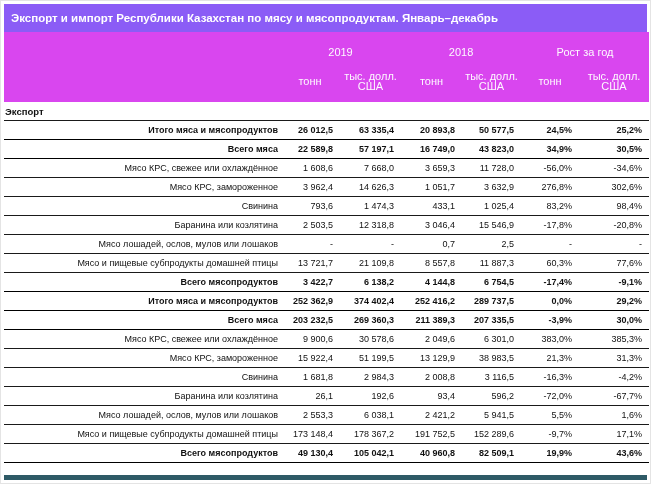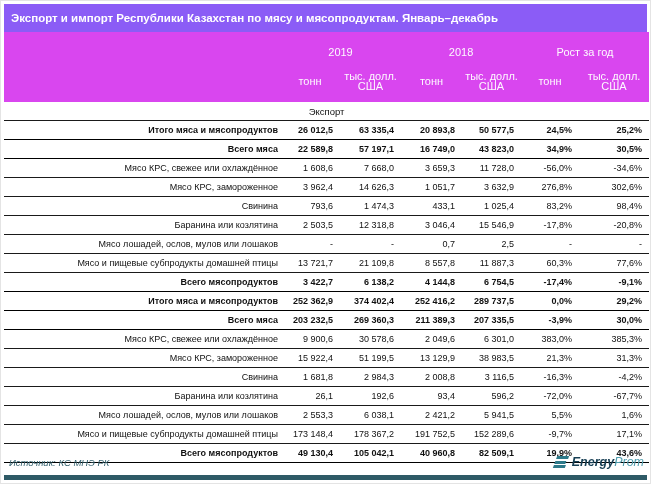--- a/index.html
+++ b/index.html
@@ -32,21 +32,21 @@
   .head-table { background:#d946ef; color:rgba(255,255,255,0.96); }
   .head-table td { padding:0; text-align:center; vertical-align:middle; }
   .head-table .year-row td { height:27px; font-size:11px; padding-top:6px; }
   .head-table .sub-row td { height:31px; font-size:11px; line-height:10px; padding-bottom:6px; }
   .head-table .spacer { }
 
   
   .main-table { font-size:9px; }
   .main-table td { vertical-align:middle; }
   .section-row td {
-    text-align:center; font-weight:normal; font-size:9.5px;
+    font-weight:bold; font-size:9.5px;
     height:16px; border-bottom:1px solid #1a1a1a;margin-top:33px;
   }
   .data-row td { height:16px; border-bottom:1px solid #1a1a1a; }
   .data-row.bold td { font-weight:bold; border-bottom:1.6px solid #000; }
   .label-cell { text-align:right; padding:1px 2px 1px 5px; }
   .label-cell span { display:inline-block; max-width:205px; line-height:11px; }
   .num-cell { text-align:right; padding-right:7px; white-space:nowrap; }
 
   
   .footer {
@@ -276,27 +276,15 @@
           <td class="num-cell">49 130,4</td>
           <td class="num-cell">105 042,1</td>
           <td class="num-cell">40 960,8</td>
           <td class="num-cell">82 509,1</td>
           <td class="num-cell">19,9%</td>
           <td class="num-cell">43,6%</td>
         </tr>
       </tbody>
   </table>
 
-  <div class="footer">
-    <span class="source">Источник: КС МНЭ РК</span>
-    <span class="logo">
-      <span class="logo-icon">
-          <i></i>
-          <i></i>
-          <i></i>
-        </span>
-      <span class="logo-energy">Energy</span>
-        <span class="logo-prom">Prom</span>
-    </span>
-  </div>
 
   <div class="bottom-bar"></div>
 </div>
 
 </body></html>

